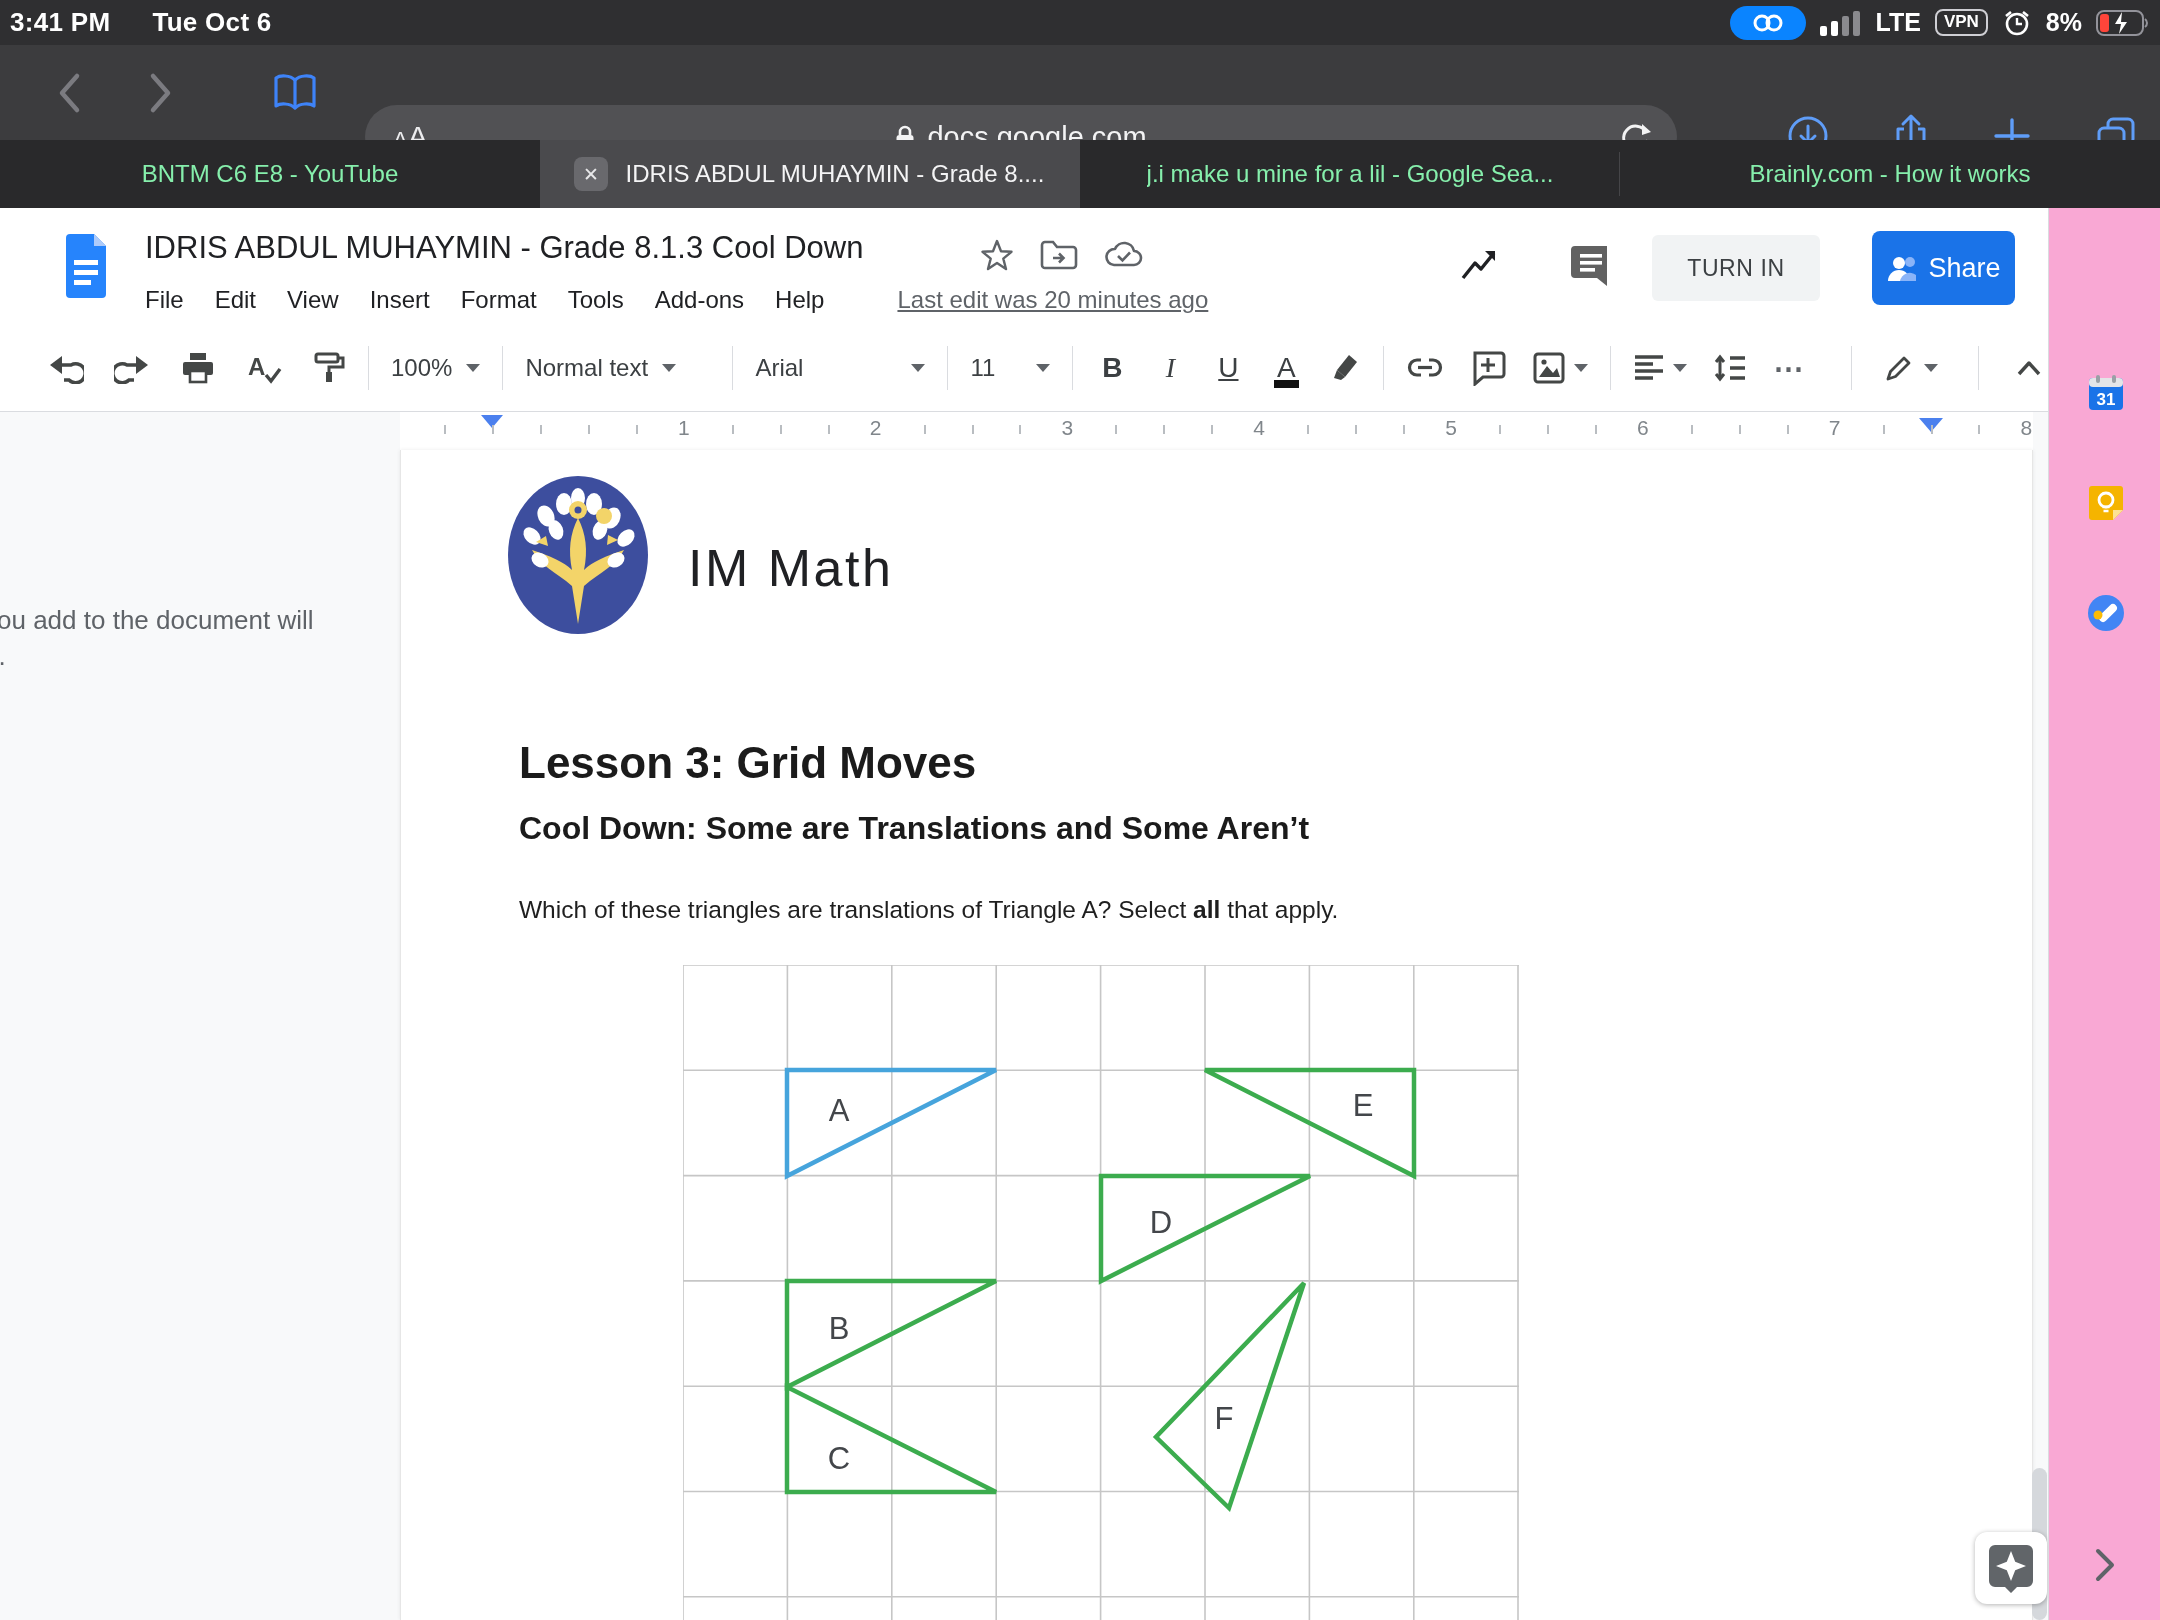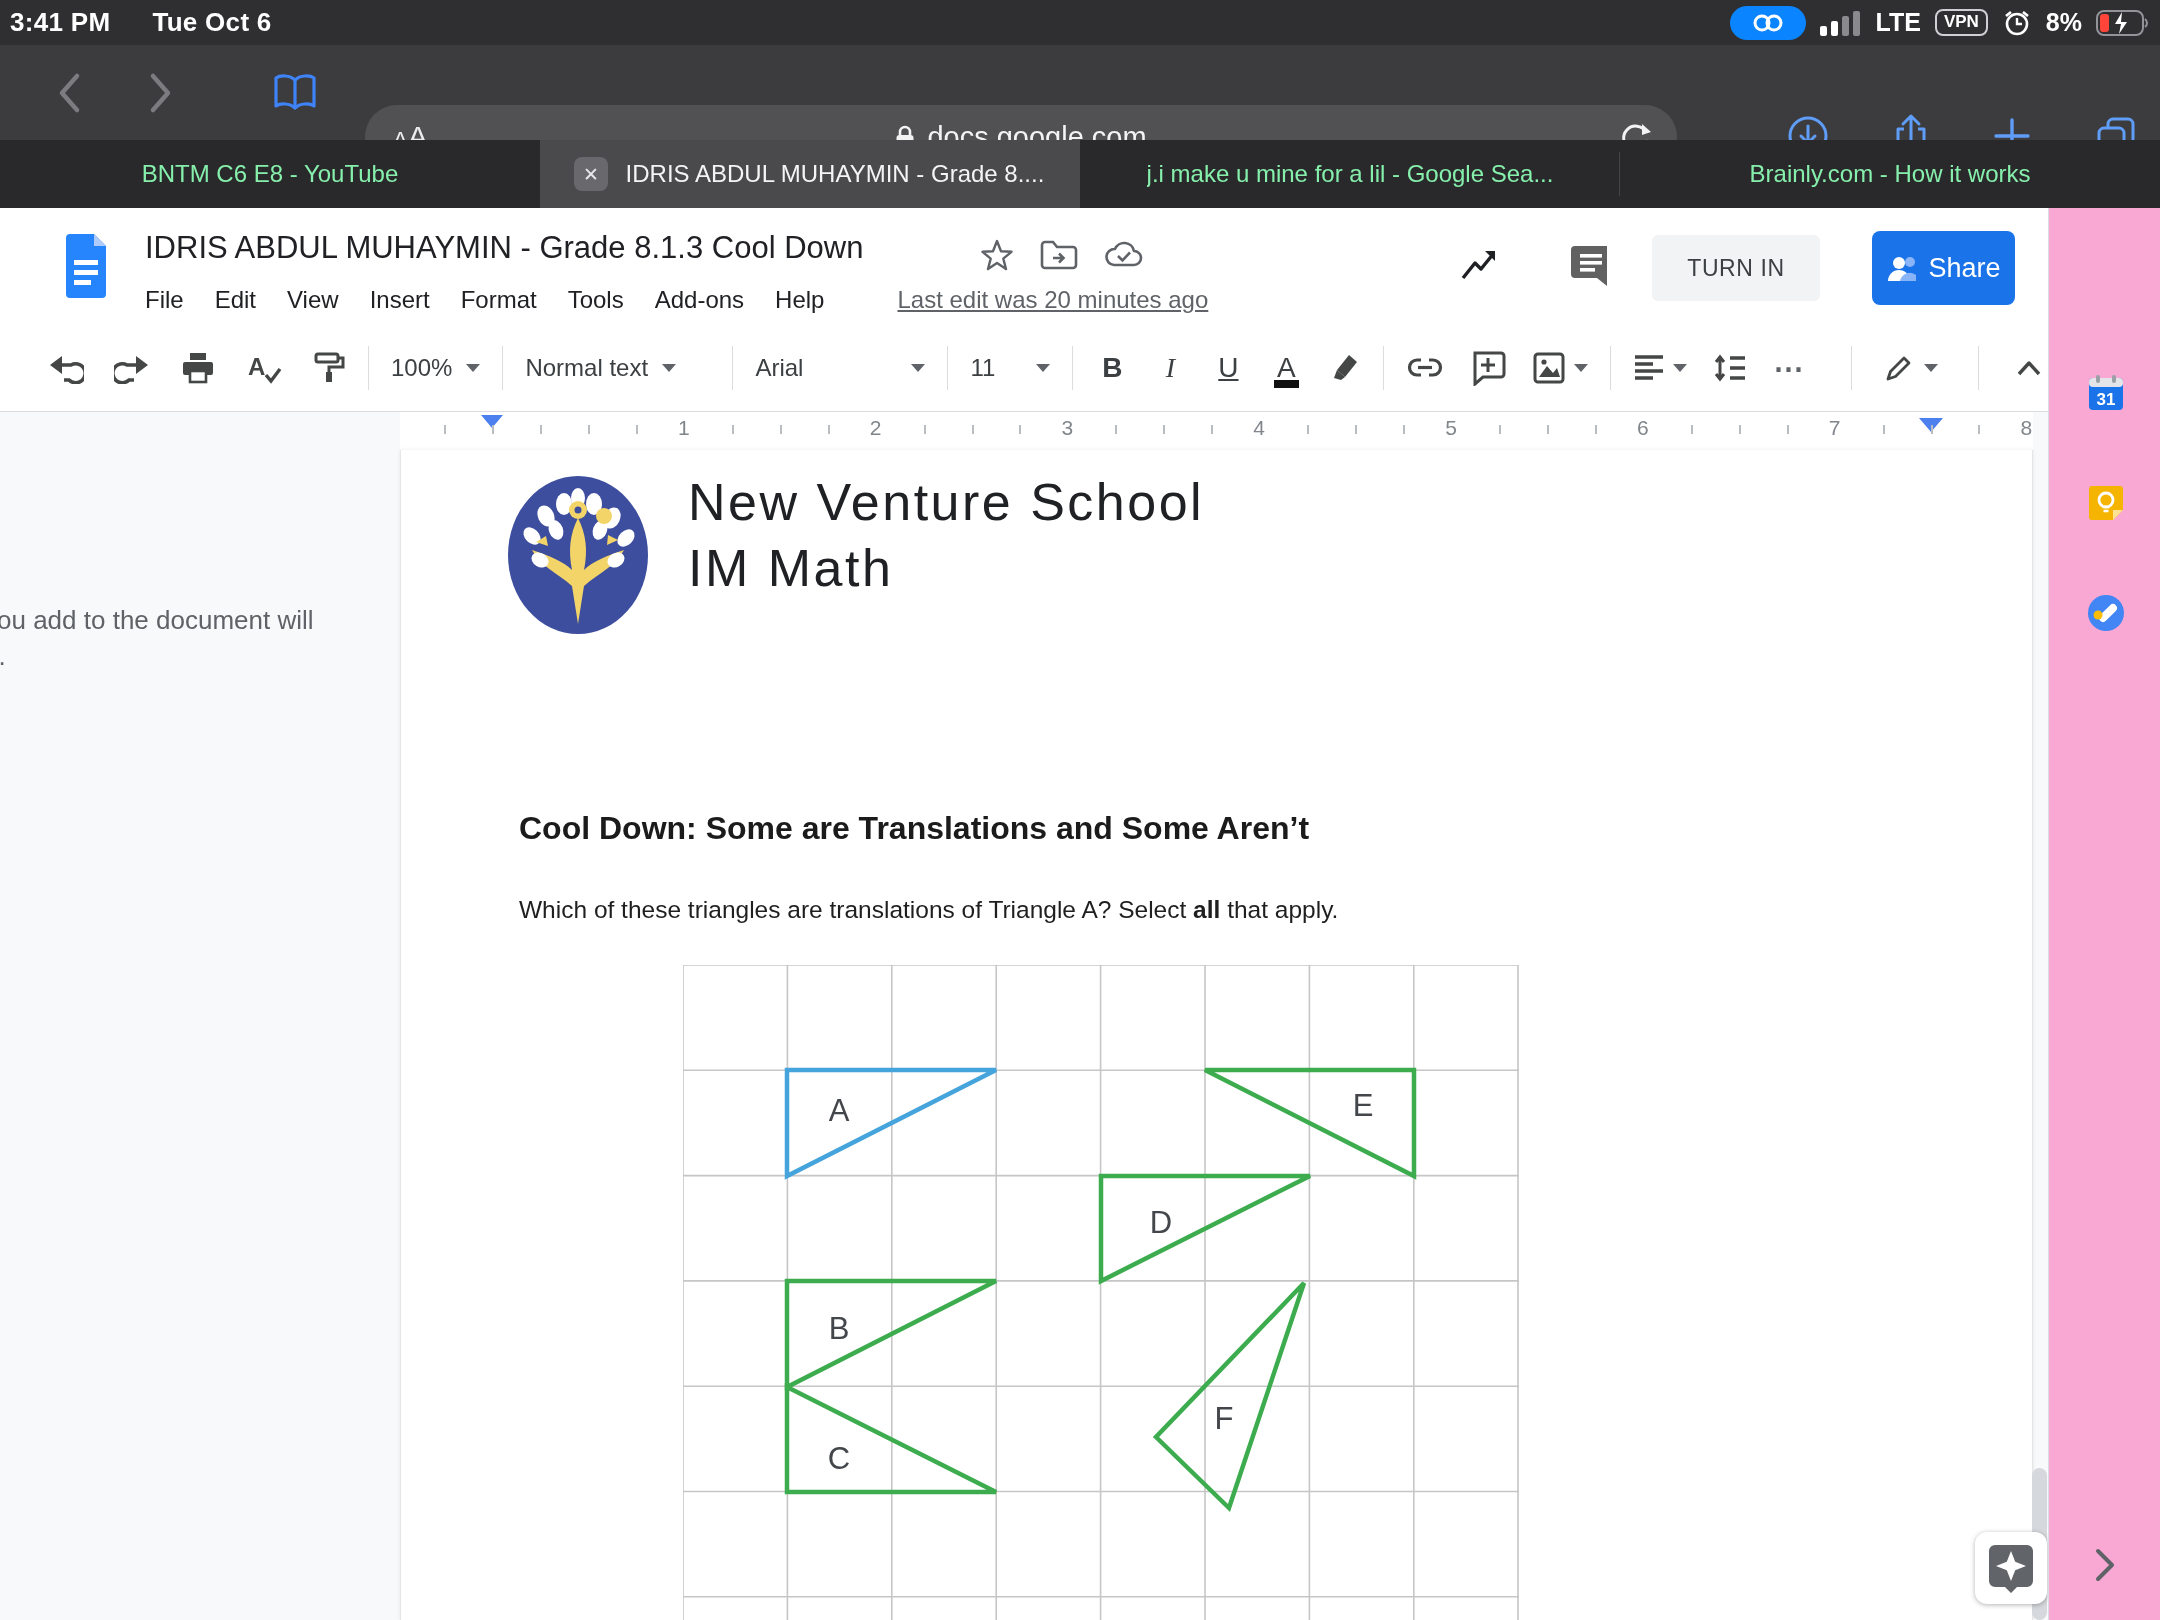--- a/index.html
+++ b/index.html
@@ -486,22 +486,22 @@
             <ellipse cx="34" cy="86" rx="7" ry="9" transform="rotate(-60 34 86)"></ellipse>
             <ellipse cx="110" cy="86" rx="7" ry="9" transform="rotate(60 110 86)"></ellipse>
           </g>
           <circle cx="72" cy="36" r="9" fill="#f3d469"></circle>
           <circle cx="72" cy="36" r="3.5" fill="#3d4e9e"></circle>
           <circle cx="98" cy="42" r="8" fill="#f3d469"></circle>
           <path d="M30 68 l10 -6 2 10 z" fill="#f3d469"></path>
           <path d="M112 66 l-10 -5 -1 10 z" fill="#f3d469"></path>
         </svg>
       </span>
-      <div class="school-name">New Venture School</div>
       <div class="school-sub">IM Math</div>
+      <div class="lesson-h1">Lesson 3: Grid Moves</div>
       <div class="lesson-h2">Cool Down: Some are Translations and Some Aren’t</div>
       <div class="question"><span>Which of these triangles are translations of Triangle A? Select </span><b>all</b><span> that apply.</span></div>
       <svg id="figure-svg" width="836" height="655" viewBox="0 0 836 655">
           <line x1="0" x2="0" y1="0" y2="655" stroke="#c6c6c6" stroke-width="1.6"></line>
           <line x1="104.4" x2="104.4" y1="0" y2="655" stroke="#c6c6c6" stroke-width="1.6"></line>
           <line x1="208.8" x2="208.8" y1="0" y2="655" stroke="#c6c6c6" stroke-width="1.6"></line>
           <line x1="313.20000000000005" x2="313.20000000000005" y1="0" y2="655" stroke="#c6c6c6" stroke-width="1.6"></line>
           <line x1="417.6" x2="417.6" y1="0" y2="655" stroke="#c6c6c6" stroke-width="1.6"></line>
           <line x1="522" x2="522" y1="0" y2="655" stroke="#c6c6c6" stroke-width="1.6"></line>
           <line x1="626.4000000000001" x2="626.4000000000001" y1="0" y2="655" stroke="#c6c6c6" stroke-width="1.6"></line>

